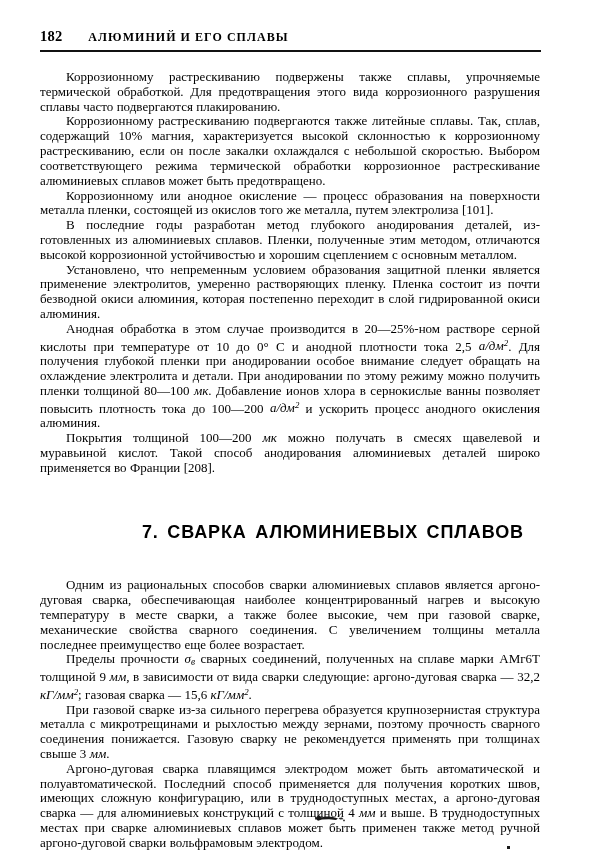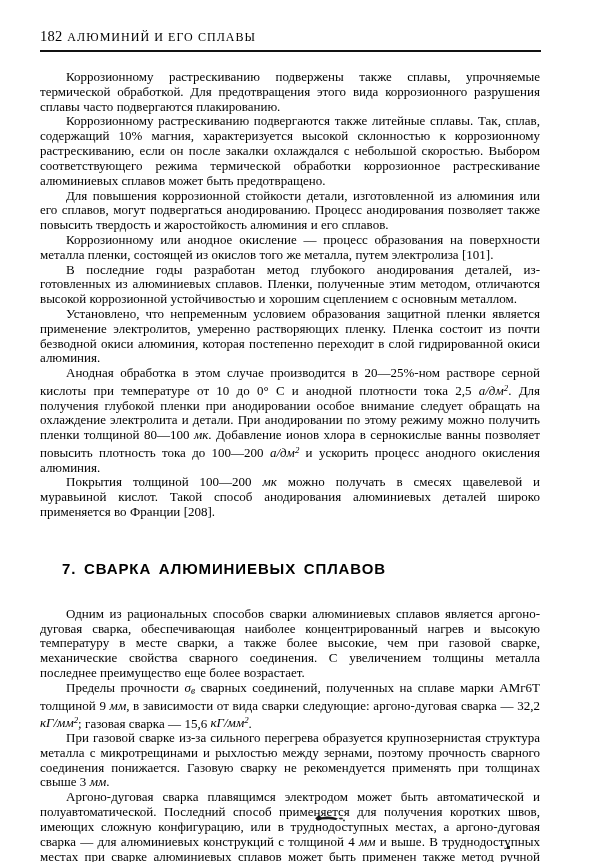--- a/index.html
+++ b/index.html
@@ -26,22 +26,23 @@
   }
 
   
   .running-head {
     position: absolute;
     left: 40px;
     top: 28px;
     width: 500px;
     display: flex;
     align-items: baseline;
-    gap: 5px;
+    gap: 26px;
     white-space: nowrap;
+    font-weight: bold;
   }
   .folio {
     font-size: 14.5px;
     letter-spacing: 0.2px;
   }
   .head-title {
     font-size: 12px;
     letter-spacing: 1.05px;
   }
   .head-rule {
@@ -70,29 +71,30 @@
     word-spacing: 0.1px;
     hyphens: manual;
   }
   .it { font-style: italic; }
   .sub { font-size: 0.72em; vertical-align: -0.22em; }
   .sup { font-size: 0.68em; vertical-align: 0.42em; }
   .nb { white-space: nowrap; }
 
   
   .section-head {
-    margin: 8px;
+    margin: 16px;
     font-family: "Liberation Sans", "DejaVu Sans", sans-serif;
     font-weight: bold;
-    font-size: 15px;
+    font-size: 18px;
     letter-spacing: 0.9px;
     word-spacing: 2.6px;
     text-indent: 0;
     padding-left: 14px;
     line-height: 16px;
+    text-align: right;
   }
   .gap-before-head { height: 33px; }
   .gap-after-head  { height: 22px; }
 
   
   .smudge {
     position: absolute;
     left: 314px;
     top: 814px;
     width: 31px;
@@ -119,21 +121,20 @@
     <span class="head-title">АЛЮМИНИЙ И ЕГО СПЛАВЫ</span>
   </div>
   <div class="head-rule"></div>
 
   <div class="textblock">
 
     <p class="para">Коррозионному растрескиванию подвержены также сплавы, упрочняемые термической обработкой. Для предотвращения этого вида коррозионного раз­рушения сплавы часто подвергаются плакированию.</p>
 
     <p class="para">Коррозионному растрескиванию подвергаются также литейные сплавы. Так, сплав, содержащий 10% магния, характеризуется высокой склонностью к кор­розионному растрескиванию, если он после закалки охлаждался с небольшой скоростью. Выбором соответствующего режима термической обработки корро­зионное растрескивание алюминиевых сплавов может быть предотвращено.</p>
 
-    <p class="para">Для повышения коррозионной стойкости детали, изготовленной из алюми­ния или его сплавов, могут подвергаться анодированию. Процесс анодирова­ния позволяет также повысить твердость и жаростойкость алюминия и его сплавов.</p>
 
     <p class="para"><span>Коррозионному или анодное окисление — процесс образования на поверхно­сти металла пленки, состоящей из окислов того же металла, путем электроли­за </span><span>[101].</span></p>
 
     <p class="para">В последние годы разработан метод глубокого анодирования деталей, из­готовленных из алюминиевых сплавов. Пленки, полученные этим методом, от­личаются высокой коррозионной устойчивостью и хорошим сцеплением с ос­новным металлом.</p>
 
     <p class="para">Установлено, что непременным условием образования защитной пленки яв­ляется применение электролитов, умеренно растворяющих  пленку. Пленка состоит из почти безводной окиси алюминия, которая постепенно переходит в слой гидрированной окиси алюминия.</p>
 
     <p class="para"><span>Анодная обработка в этом случае производится в 20—25%-ном растворе серной кислоты при температуре от 10 до 0° С и анодной  плотности  тока 2,5 </span><span class="it nb"><span>а/дм</span><span class="sup">2</span></span><span>. Для получения глубокой пленки при анодировании особое внимание следует обращать на охлаждение электролита и детали. При анодировании по этому режиму можно получить пленки толщиной 80—100 </span><span class="it">мк</span><span>. Добавление ионов хлора в сернокислые ванны позволяет  повысить  плотность  тока до 100—200 </span><span class="it nb"><span>а/дм</span><span class="sup">2</span></span><span> и ускорить процесс анодного окисления алюминия.</span></p>
 
     <p class="para"><span>Покрытия толщиной 100—200 </span><span class="it">мк</span><span> можно получать в смесях щавелевой и муравьиной кислот. Такой способ анодирования алюминиевых деталей широко применяется во Франции </span><span>[208].</span></p>

